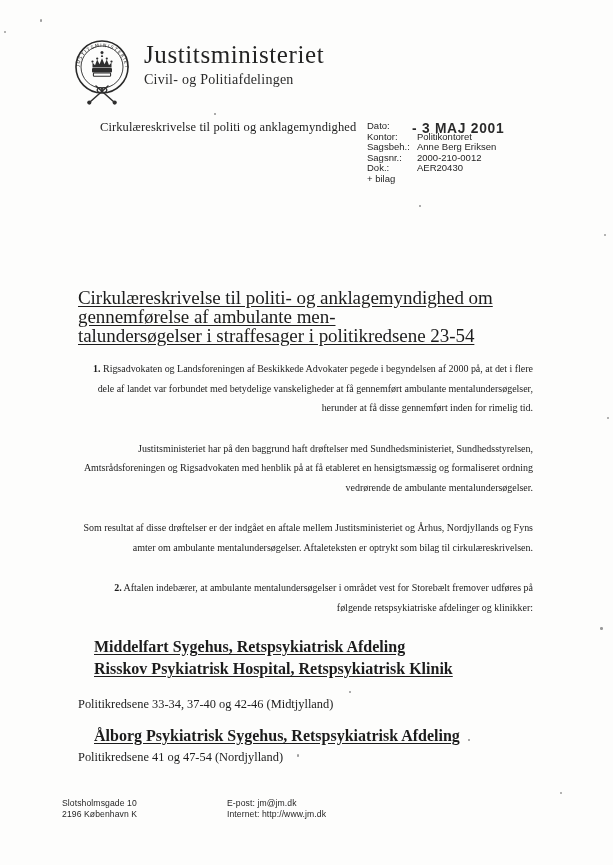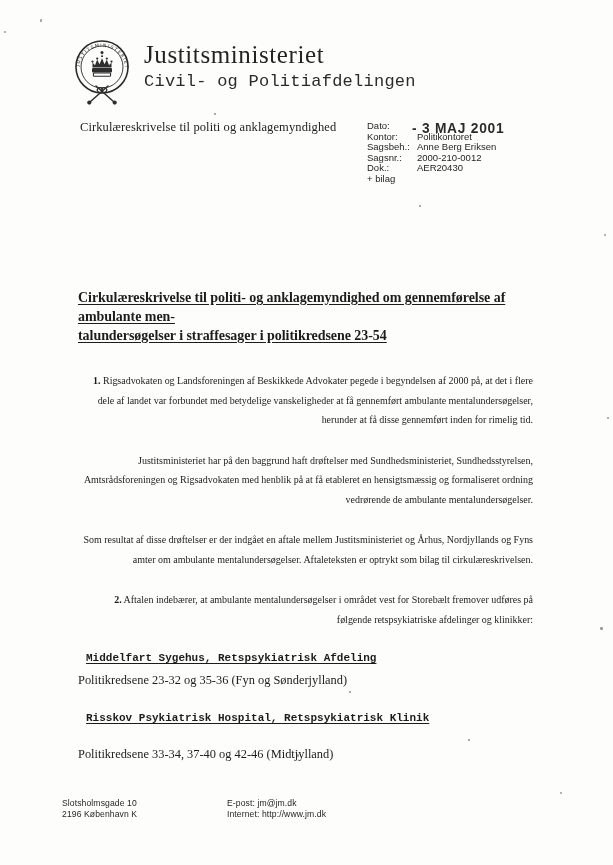--- a/index.html
+++ b/index.html
@@ -44,32 +44,32 @@
   }
   .ministry-name {
     font-family: "Liberation Serif", "DejaVu Serif", serif;
     font-size: 25px;
     letter-spacing: 0.6px;
     line-height: 1.05;
     color: #232323;
     white-space: nowrap;
   }
   .ministry-dept {
-    font-family: Liberation Mono, monospace;
-    font-size: 17px;
+    font-family: Liberation Serif, serif;
+    font-size: 14px;
     letter-spacing: 0.25px;
     margin-top: 4px;
     color: #2a2a2a;
     white-space: nowrap;
   }
 
   
   .addressee {
     position: absolute;
-    left: 80px;
+    left: 100px;
     top: 120px;
     font-size: 12.5px;
     letter-spacing: 0.1px;
     color: #232323;
     white-space: nowrap;
   }
 
   
   .meta {
     position: absolute;
@@ -113,48 +113,47 @@
   }
 
   
   .body {
     position: absolute;
     left: 78px;
     top: 288px;
     width: 455px;
   }
   .doc-title {
-    font-size: 14px;
-    font-weight: bold;
+    font-size: 19px;
+    font-weight: normal;
     line-height: 19px;
     letter-spacing: -0.05px;
-    margin-bottom: 26px;
+    margin-bottom: 14px;
   }
   .doc-title span {
     text-decoration: underline;
     text-underline-offset: 2px;
   }
   p.para {
     font-size: 10px;
     line-height: 19.5px;
     margin: 0 0 21px 0;
     text-align: right;
     letter-spacing: -0.02px;
   }
   p.para .lead {
     font-weight: bold;
   }
   .clinic {
-    font-size: 11px;
+    font-size: 16px;
     font-weight: bold;
     text-decoration: underline;
     text-underline-offset: 2px;
-    margin: 0 0 5px 8px;
+    margin: 0 0 5px 16px;
     line-height: 17px;
-    font-family: Liberation Mono, monospace;
   }
   .districts {
     font-size: 12.4px;
     line-height: 17px;
     margin: 0 0 21px 0;
   }
   .districts.tight { margin-bottom: 14px; margin-top: 19px; }
 
   
   .footer {
@@ -283,25 +282,26 @@
     <p class="para">Justitsministeriet har på den baggrund haft drøftelser med Sundhedsministeriet, Sundhedsstyrelsen, Amtsrådsforeningen og Rigsadvokaten med henblik på at få etableret en hensigtsmæssig og formaliseret ordning vedrørende de ambulante mentalundersøgelser.</p>
 
     <p class="para">Som resultat af disse drøftelser er der indgået en aftale mellem Justitsministeriet og Århus, Nordjyllands og Fyns amter om ambulante mentalundersøgelser. Aftaleteksten er optrykt som bilag til cirkulæreskrivelsen.</p>
 
     <p class="para">
       <span class="lead">2.</span>
       <span>Aftalen indebærer, at ambulante mentalundersøgelser i området vest for Storebælt fremover udføres på følgende retspsykiatriske afdelinger og klinikker:</span>
     </p>
 
     <div class="clinic">Middelfart Sygehus, Retspsykiatrisk Afdeling</div>
-    <div class="districts">Politikredsene 23-32 og 35-36 (Fyn og Sønderjylland)</div>
 
     <div class="clinic">Risskov Psykiatrisk Hospital, Retspsykiatrisk Klinik</div>
     <div class="districts tight">Politikredsene 33-34, 37-40 og 42-46 (Midtjylland)</div>
 
+    <div class="clinic">Ålborg Psykiatrisk Sygehus, Retspsykiatrisk Afdeling</div>
+    <div class="districts">Politikredsene 41 og 47-54 (Nordjylland)</div>
 
   </div>
 
   <div class="footer">
     <div class="footer-col c1">
       <div>Slotsholmsgade 10</div>
       <div>2196 København K</div>
     </div>
     <div class="footer-col c3">
       <div>E-post: jm@jm.dk</div>

